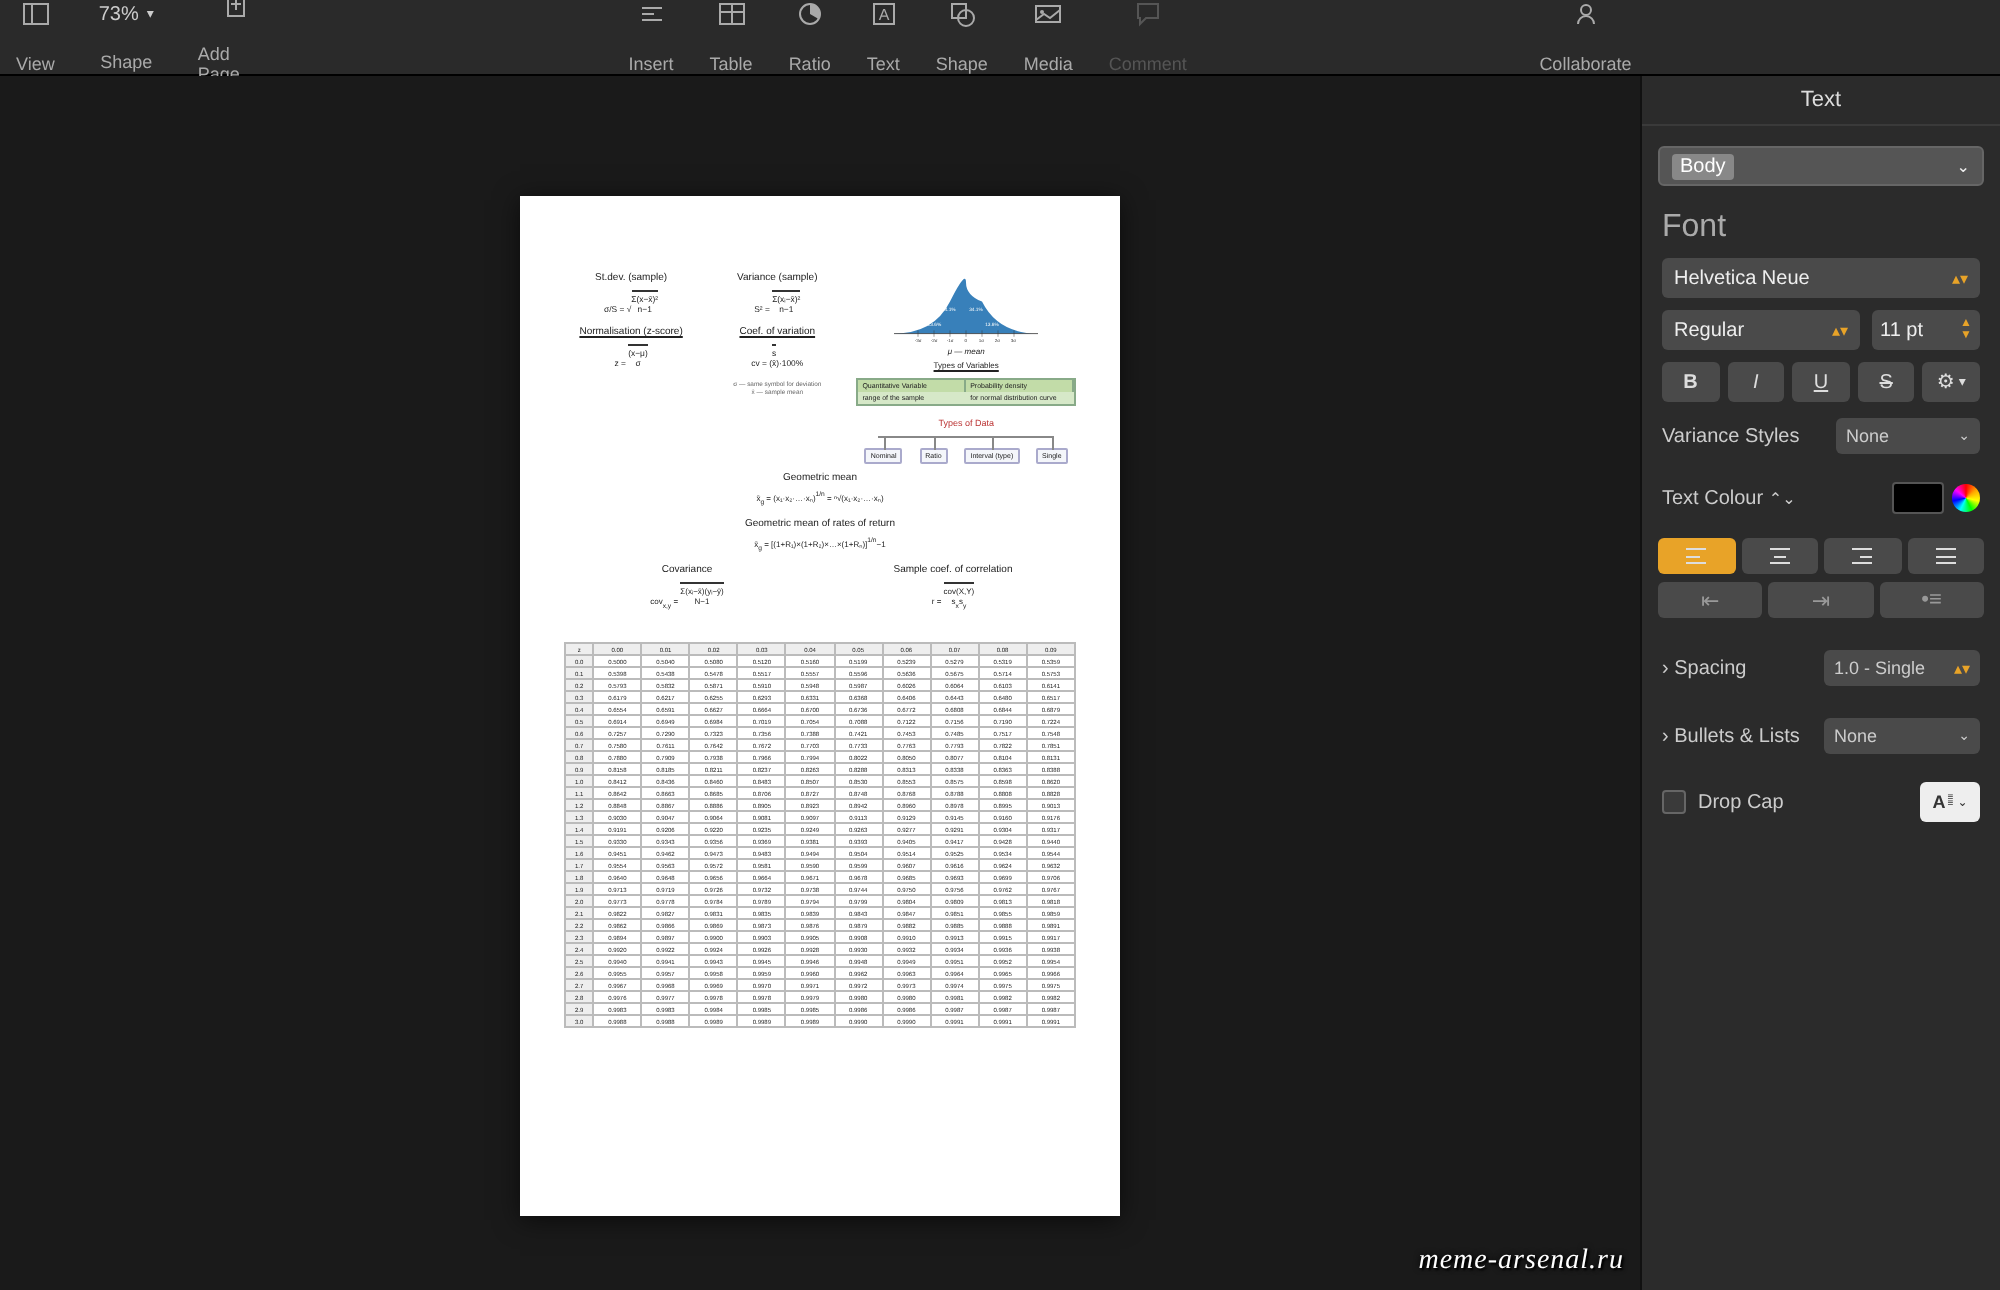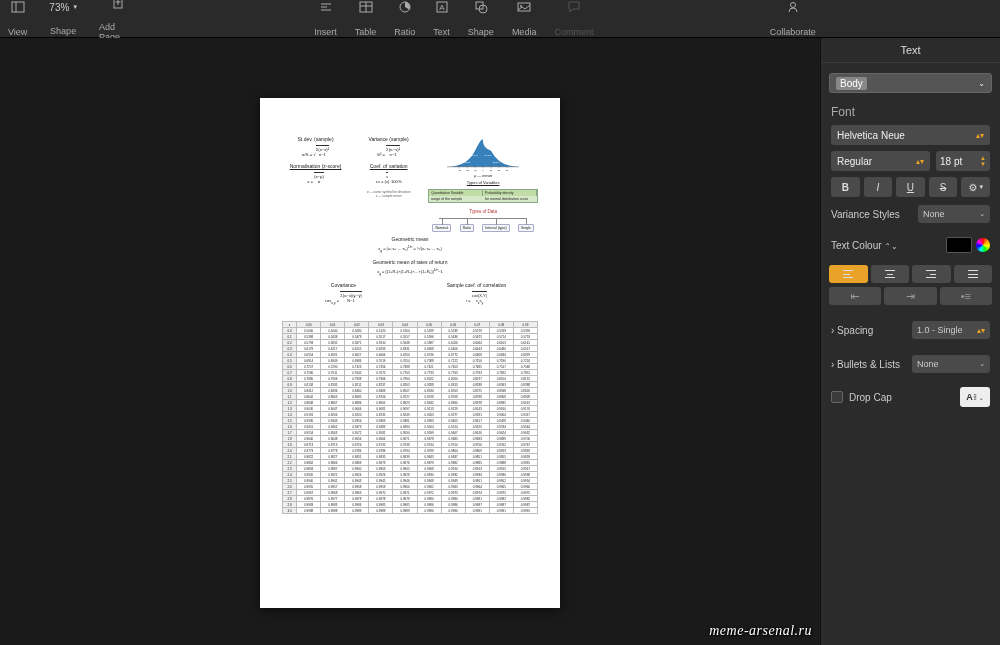--- a/index.html
+++ b/index.html
@@ -23,21 +23,21 @@
 
 
 .inspector { width: 180px; background: #2b2b2b; border-left: 1px solid #111; padding: 0; display: flex; flex-direction: column; }
 .insp-title { text-align: center; font-size: 11px; color: #ddd; padding: 6px 0; border-bottom: 1px solid #3a3a3a; }
 .body-pop { margin: 10px 8px 0 8px; background: #555; border: 1px solid #666; border-radius: 3px; height: 20px; display: flex; align-items: center; padding: 0 6px; font-size: 10px; color: #eee; justify-content: space-between; cursor: pointer; }
 .body-pop span:first-child { background: #888; padding: 1px 4px; border-radius: 2px; color: #fff; }
 .segmented { margin: 12px 8px 0 8px; display: flex; background: #444; border-radius: 4px; overflow: hidden; height: 20px; }
 .seg { flex: 1; text-align: center; font-size: 10px; line-height: 20px; color: #ccc; cursor: pointer; }
 .seg.active { background: #666; color: #fff; }
 .section { padding: 12px 10px 0 10px; }
-.sec-label { font-size: 12px; color: #aaa; margin-bottom: 6px; }
+.sec-label { font-size: 16px; color: #aaa; margin-bottom: 6px; }
 .dropdown { background: #4a4a4a; border-radius: 3px; height: 20px; display: flex; align-items: center; padding: 0 6px; font-size: 10px; color: #eee; justify-content: space-between; cursor: pointer; margin-bottom: 6px; position: relative; }
 .dropdown .chev { color: #e8a328; font-size: 8px; }
 .row2 { display: flex; gap: 6px; }
 .row2 .dropdown { flex: 1; }
 .pt-field { width: 54px; display: flex; align-items: center; background: #4a4a4a; border-radius: 3px; height: 20px; padding: 0 4px; font-size: 10px; color: #eee; justify-content: space-between; }
 .pt-field .stepper { display: flex; flex-direction: column; font-size: 6px; line-height: 6px; color: #e8a328; cursor: pointer; }
 .bius { display: flex; gap: 4px; margin-bottom: 8px; }
 .bius .btn { flex: 1; height: 20px; background: #4a4a4a; border-radius: 3px; display: flex; align-items: center; justify-content: center; font-size: 10px; color: #ddd; cursor: pointer; }
 .bius .gear { background: #4a4a4a; }
 .cs-row { display: flex; align-items: center; justify-content: space-between; font-size: 10px; color: #ccc; }
@@ -718,21 +718,21 @@
       <div class="dropdown">
         <span>Helvetica Neue</span>
           <span class="chev">▴▾</span>
       </div>
       <div class="row2" style="margin-bottom:6px;">
         <div class="dropdown" style="margin-bottom:0;">
           <span>Regular</span>
             <span class="chev">▴▾</span>
         </div>
         <div class="pt-field">
-          <span>18 pt</span>
+          <span>11 pt</span>
           <div class="stepper">
               <span>▲</span>
               <span>▼</span>
             </div>
         </div>
       </div>
       <div class="bius">
         <div class="btn" style="font-weight:bold;">B</div>
         <div class="btn" style="font-style:italic;">I</div>
         <div class="btn" style="text-decoration:underline;">U</div>

